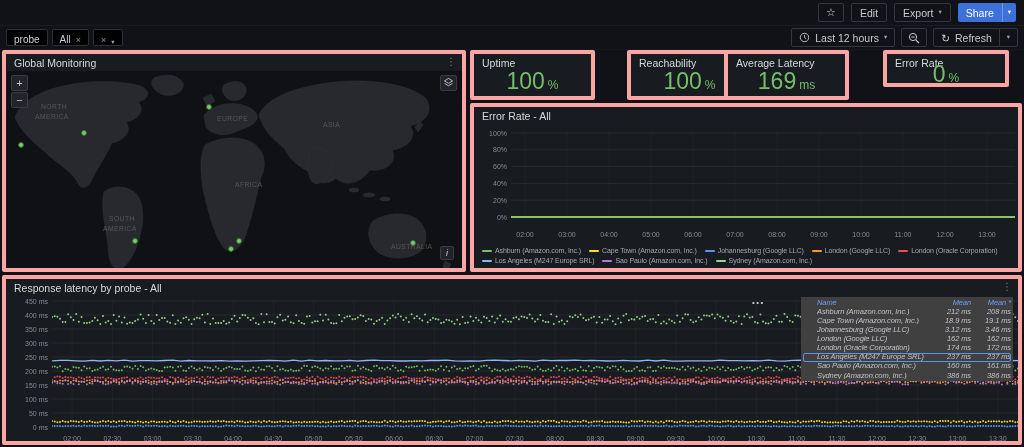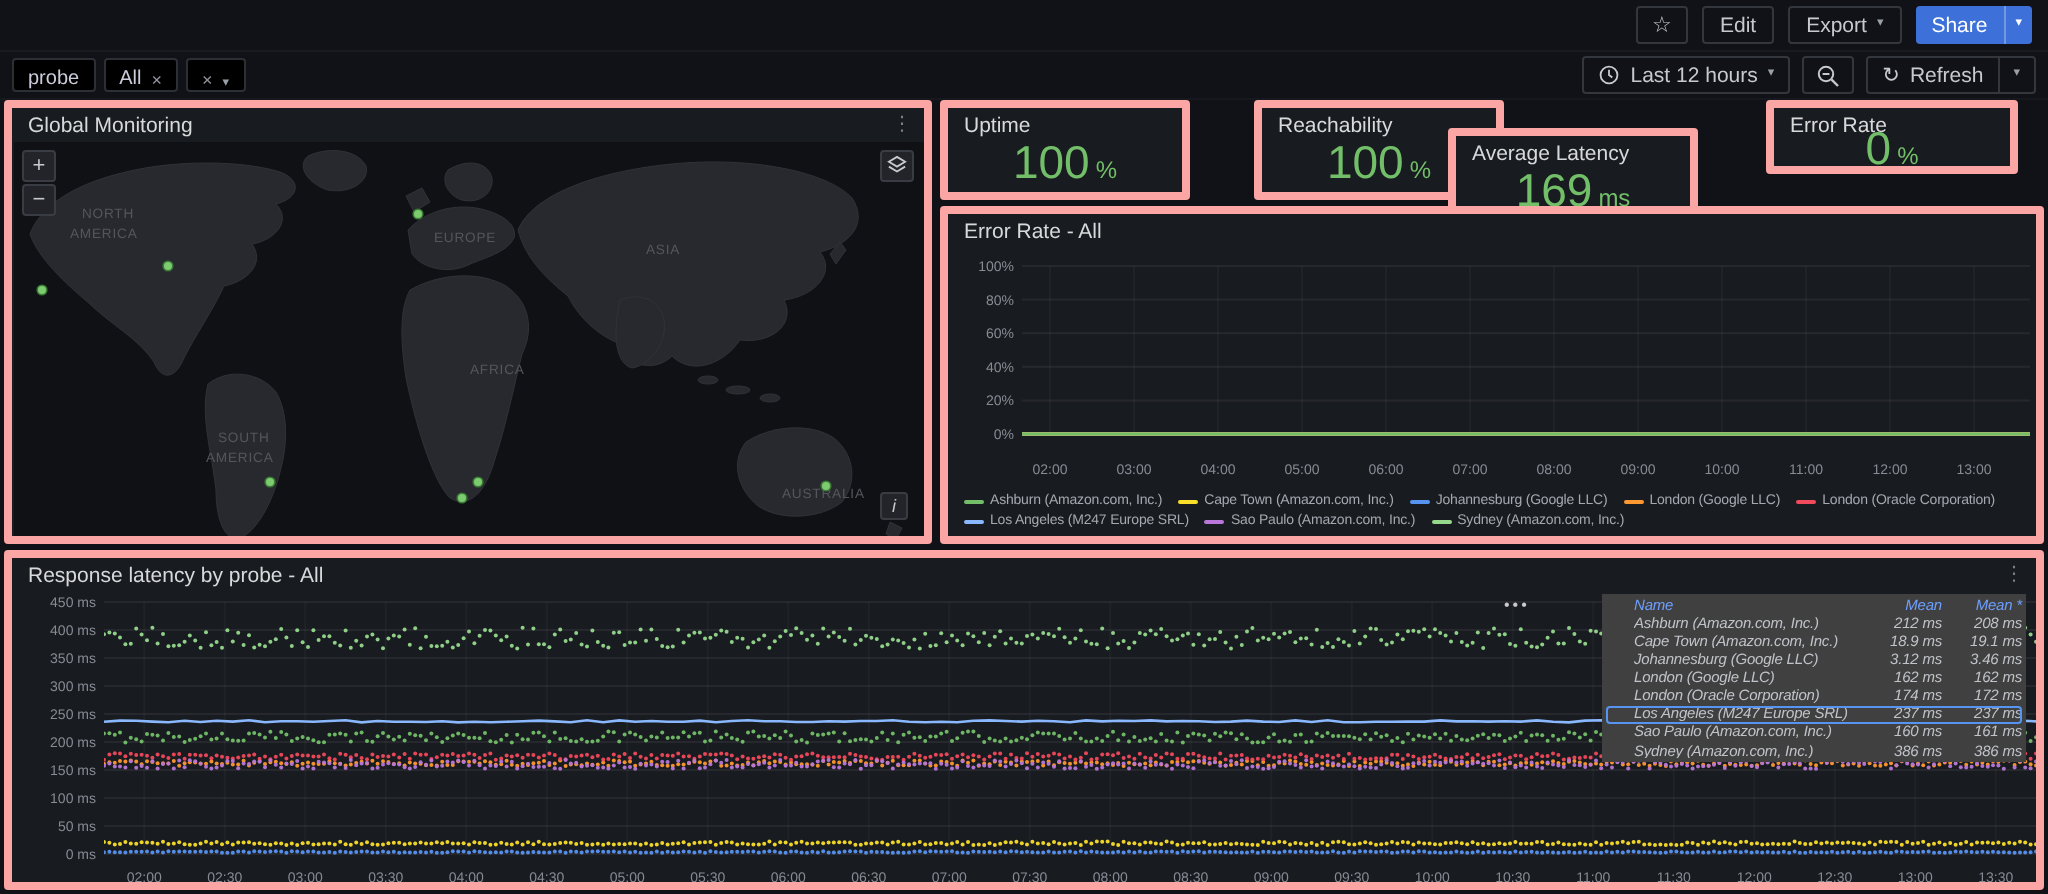--- a/index.html
+++ b/index.html
@@ -218,21 +218,21 @@
       <span class="unit">%</span>
     </div>
 </div>
 <div class="panel" style="left:597px; top:50px; width:125px; height:50px;margin-left:30px;">
   <div class="panel-title">Reachability</div>
   <div class="stat-value">
       <span class="num">100</span>
       <span class="unit">%</span>
     </div>
 </div>
-<div class="panel" style="left:724px; top:64px; width:125px; height:50px;">
+<div class="panel" style="left:724px; top:50px; width:125px; height:50px;">
   <div class="panel-title">Average Latency</div>
   <div class="stat-value">
       <span class="num">169</span>
       <span class="unit">ms</span>
     </div>
 </div>
 <div class="panel" style="left:851px; top:50px; width:126px; height:37px;margin-left:32px;">
   <div class="panel-title">Error Rate</div>
   <div class="stat-value">
       <span class="num">0</span>

